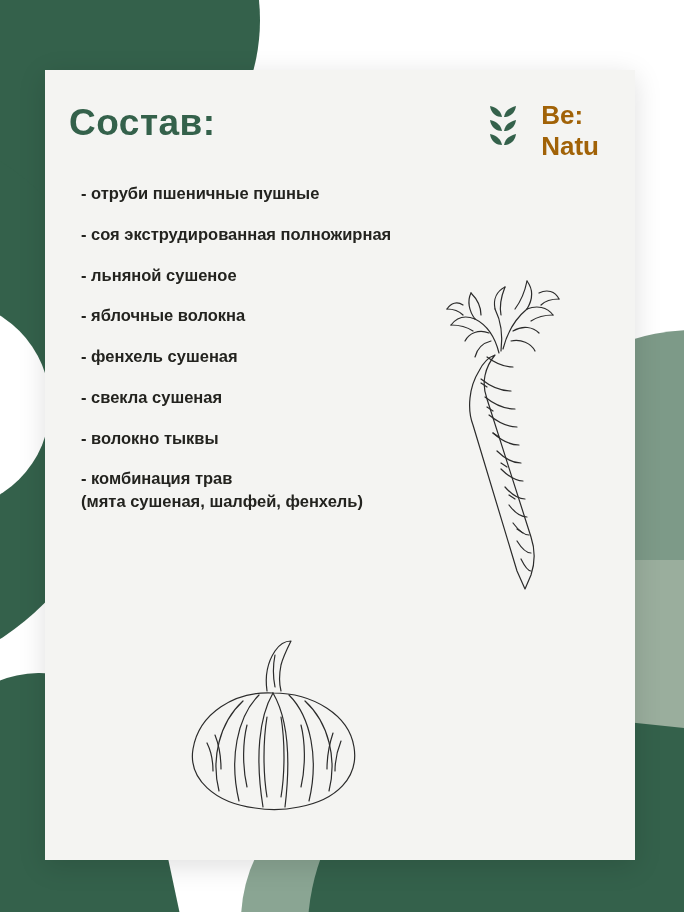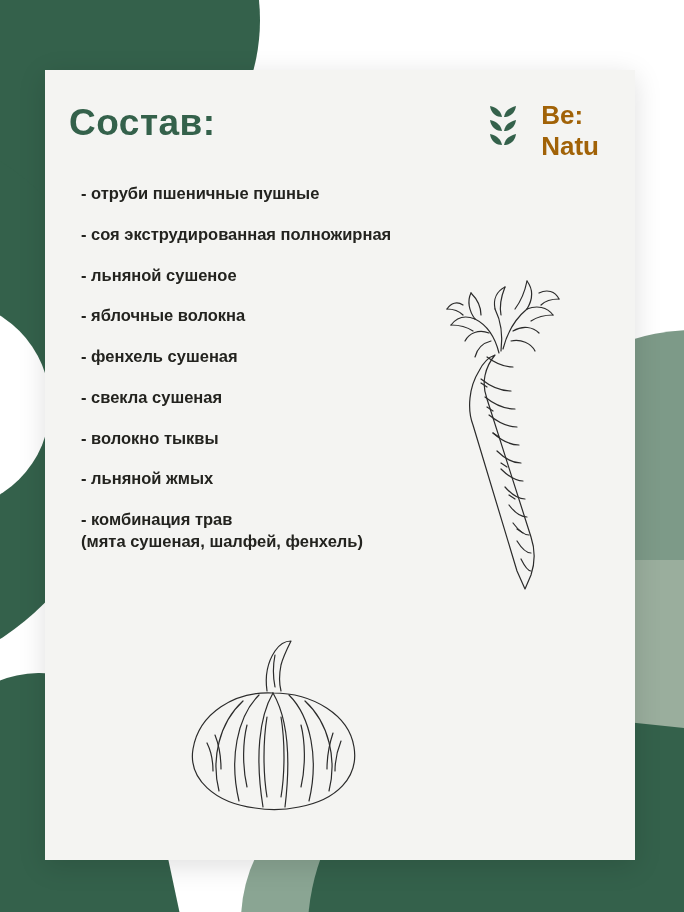--- a/index.html
+++ b/index.html
@@ -251,21 +251,20 @@
       </div>
 
       <ul class="ingredients">
         <li>- отруби пшеничные пушные</li>
         <li>- соя экструдированная полножирная</li>
         <li>- льняной сушеное</li>
         <li>- яблочные волокна</li>
         <li>- фенхель сушеная</li>
         <li>- свекла сушеная</li>
         <li>- волокно тыквы</li>
-        <li>- льняной жмых</li>
         <li>- комбинация трав
   (мята сушеная, шалфей, фенхель)</li>
       </ul>
 
       <svg class="carrot-art" viewBox="0 0 190 330">
         <g fill="none" stroke="#2b2b2b" stroke-width="1.2" stroke-linecap="round" stroke-linejoin="round">
 
           <path d="M96 78 C 92 62, 84 50, 72 44"></path>
           <path d="M72 44 C 66 36, 64 26, 68 18"></path>
           <path d="M68 18 C 74 24, 78 32, 78 40"></path>

